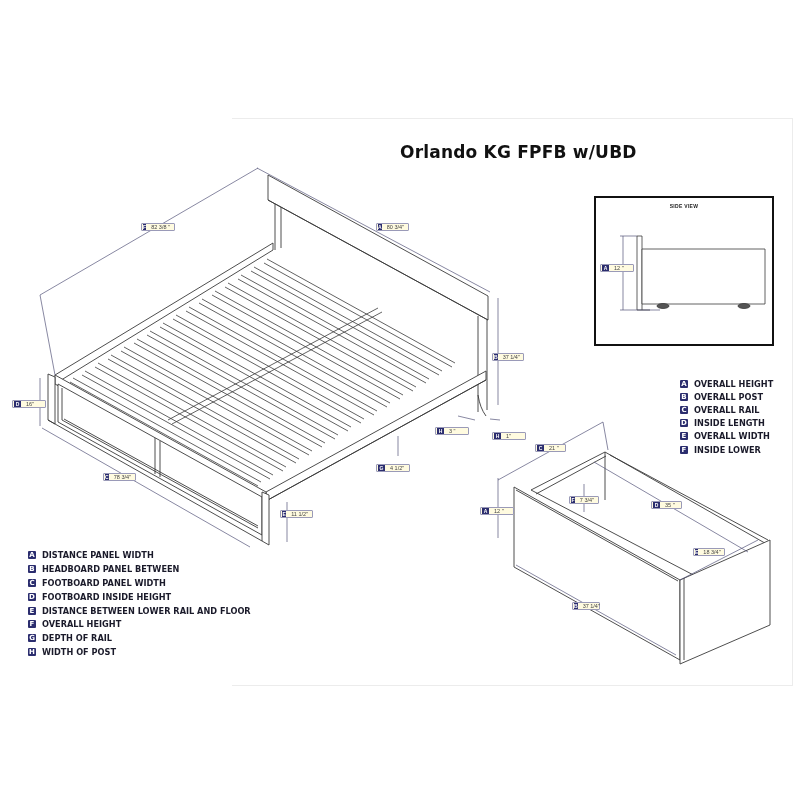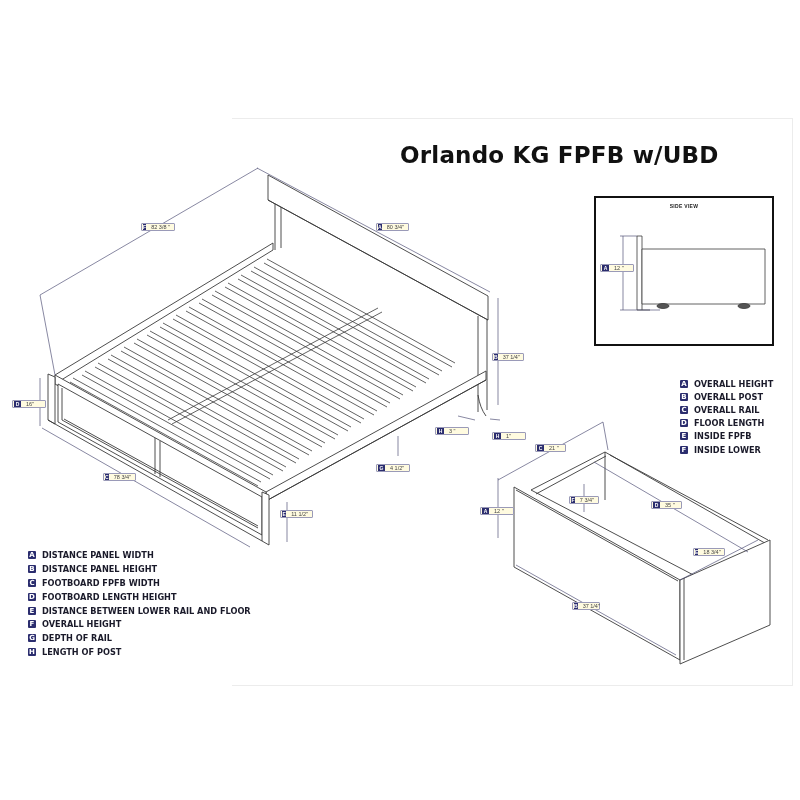--- a/index.html
+++ b/index.html
@@ -1,19 +1,19 @@
 <!DOCTYPE html>
 <html><head>
 <meta charset="utf-8">
 <style>
   html, body { margin:0; padding:0; background:#ffffff; }
   body { width:800px; height:800px; position:relative; overflow:hidden; font-family:"Liberation Sans", sans-serif; }
   .canvas { position:absolute; left:0; top:0; width:800px; height:800px; }
   .frame { position:absolute; left:232px; top:118px; width:560px; height:566px; border-top:1px solid #ececec; border-right:1px solid #ececec; border-bottom:1px solid #ececec; }
-  .title { position:absolute; left:400px; top:142px; font-family:"DejaVu Sans", sans-serif; font-weight:bold; font-size:23px; color:#111; letter-spacing:0.2px; white-space:nowrap; }
+  .title { position:absolute; left:400px; top:142px; font-family:"DejaVu Sans", sans-serif; font-weight:bold; font-size:17px; color:#111; letter-spacing:0.2px; white-space:nowrap; }
   .sideview-box { position:absolute; left:594px; top:196px; width:180px; height:150px; border:2px solid #111; box-sizing:border-box; }
   .sideview-title { position:absolute; left:0; right:0; top:5px; text-align:center; font-size:5px; font-weight:bold; color:#222; letter-spacing:0.3px; }
   .legend { position:absolute; font-family:"DejaVu Sans", sans-serif; font-weight:bold; color:#1a1a2a; }
   .legend .row { display:flex; align-items:center; white-space:nowrap; }
   .legend .key { display:inline-block; width:8px; height:8px; background:#2b2d6e; color:#fff; font-size:7px; line-height:8px; text-align:center; margin-right:6px; border-radius:1px; }
   .legend-left { left:28px; top:548px; font-size:8.2px; }
   .legend-left .row { height:13.9px; }
   .legend-right { left:680px; top:377px; font-size:8.2px; }
   .legend-right .row { height:13.2px; }
   .dim { position:absolute; display:flex; align-items:center; height:8px; background:#fffbe0; border:1px solid #9a9ab8; border-radius:1px; font-size:5.5px; color:#444; white-space:nowrap; box-sizing:border-box; padding-right:4px; }
@@ -221,68 +221,68 @@
     <span>37 1/4"</span>
   </div>
 
   <div class="legend legend-left">
     <div class="row">
         <span class="key">A</span>
         <span>DISTANCE PANEL WIDTH</span>
       </div>
     <div class="row">
         <span class="key">B</span>
-        <span>DISTANCE PANEL HEIGHT</span>
+        <span>HEADBOARD PANEL BETWEEN</span>
       </div>
     <div class="row">
         <span class="key">C</span>
-        <span>FOOTBOARD FPFB WIDTH</span>
+        <span>FOOTBOARD PANEL WIDTH</span>
       </div>
     <div class="row">
         <span class="key">D</span>
-        <span>FOOTBOARD LENGTH HEIGHT</span>
+        <span>FOOTBOARD INSIDE HEIGHT</span>
       </div>
     <div class="row">
         <span class="key">E</span>
         <span>DISTANCE BETWEEN LOWER RAIL AND FLOOR</span>
       </div>
     <div class="row">
         <span class="key">F</span>
         <span>OVERALL HEIGHT</span>
       </div>
     <div class="row">
         <span class="key">G</span>
         <span>DEPTH OF RAIL</span>
       </div>
     <div class="row">
         <span class="key">H</span>
-        <span>LENGTH OF POST</span>
+        <span>WIDTH OF POST</span>
       </div>
   </div>
 
   <div class="legend legend-right">
     <div class="row">
         <span class="key">A</span>
         <span>OVERALL HEIGHT</span>
       </div>
     <div class="row">
         <span class="key">B</span>
         <span>OVERALL POST</span>
       </div>
     <div class="row">
         <span class="key">C</span>
         <span>OVERALL RAIL</span>
       </div>
     <div class="row">
         <span class="key">D</span>
-        <span>FLOOR LENGTH</span>
+        <span>INSIDE LENGTH</span>
       </div>
     <div class="row">
         <span class="key">E</span>
-        <span>INSIDE FPFB</span>
+        <span>OVERALL WIDTH</span>
       </div>
     <div class="row">
         <span class="key">F</span>
         <span>INSIDE LOWER</span>
       </div>
   </div>
 
 </div>
 
 </body></html>

